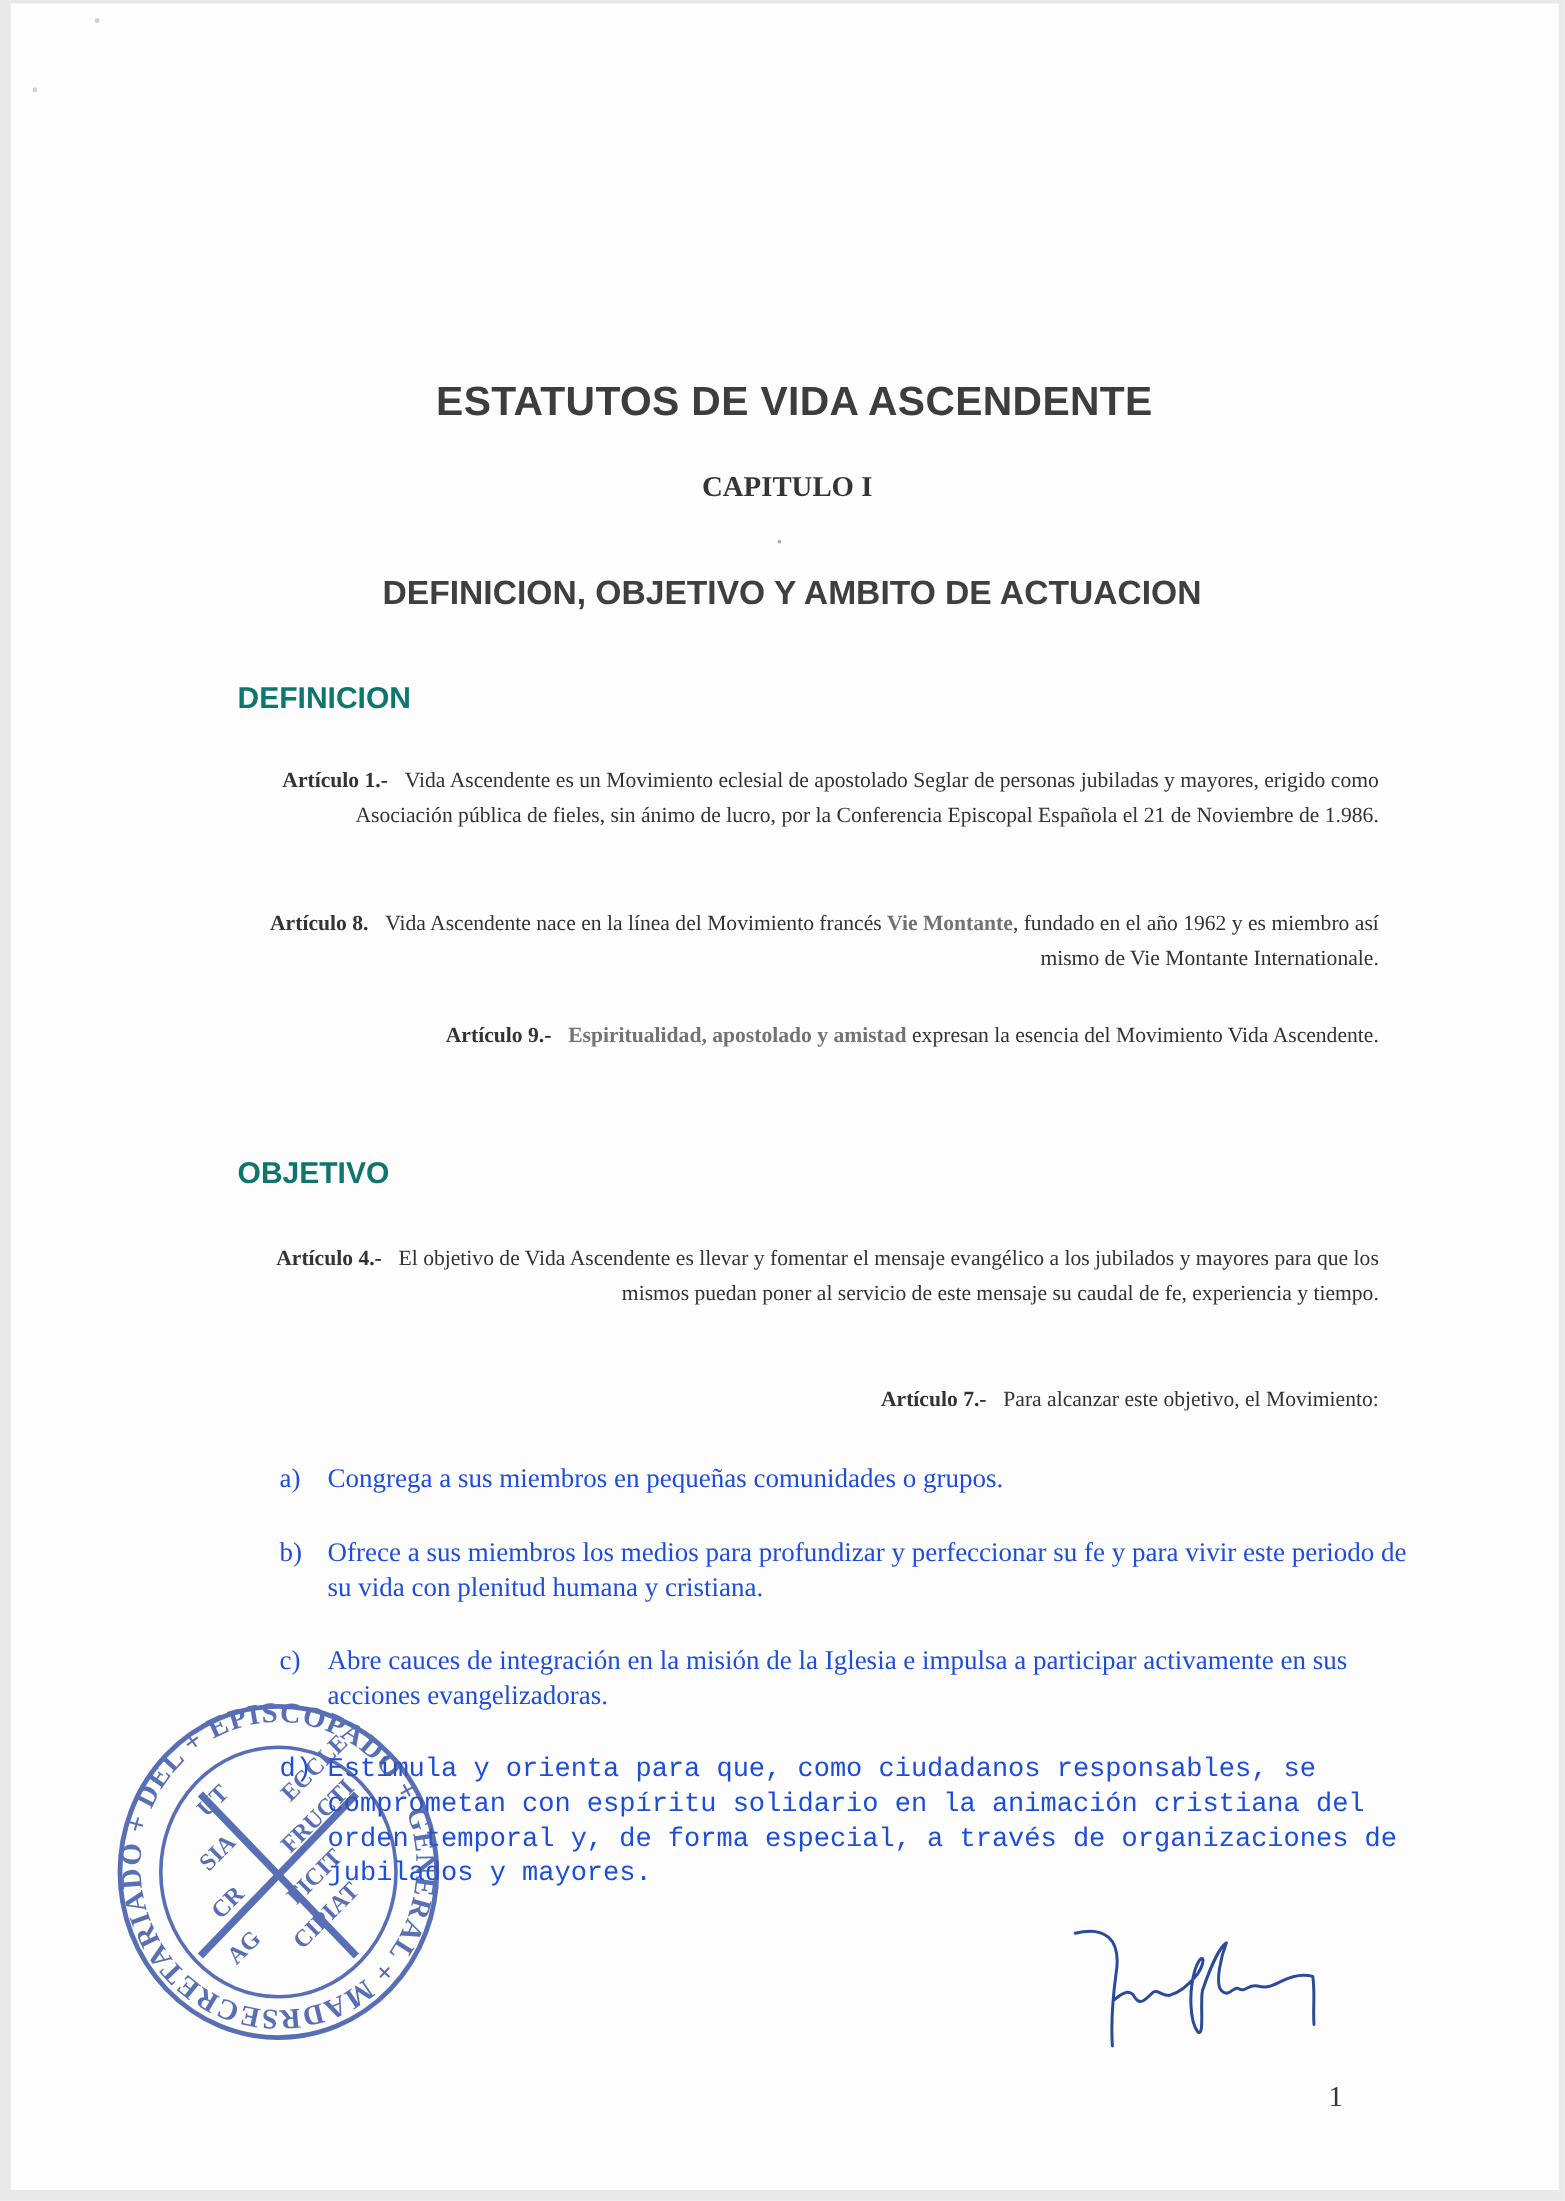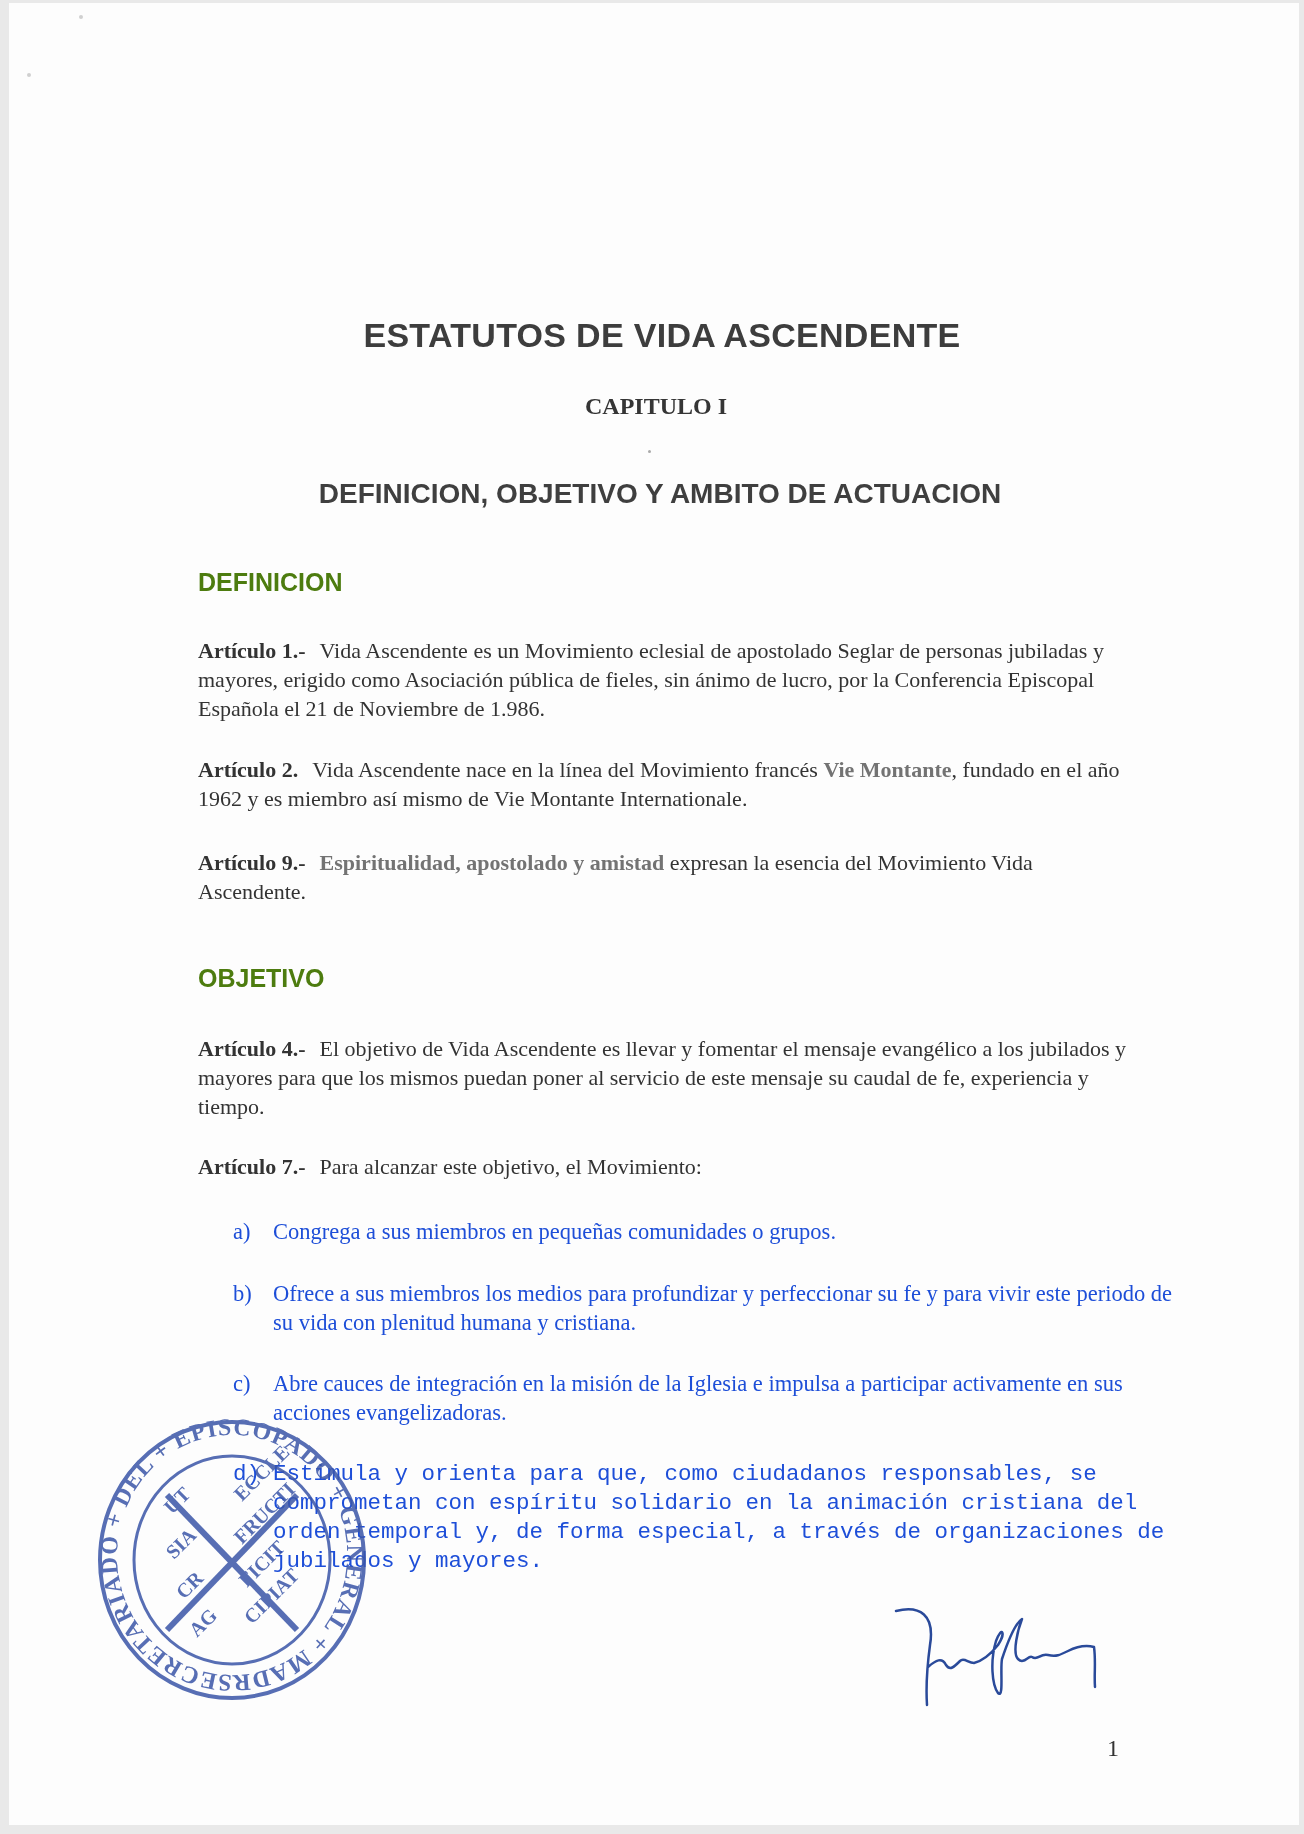--- a/index.html
+++ b/index.html
@@ -24,24 +24,24 @@
     font-weight: bold; font-size: 24px; color: #353535;
   }
   .dot { left: 648px; top: 450px; width: 3px; height: 3px; background: #aaa; border-radius: 50%; }
   .subtitle {
     left: 0; width: 1320px; top: 478px; text-align: center;
     font-family: "Liberation Sans", sans-serif; font-weight: bold;
     font-size: 28px; color: #3f3f3f;
   }
   .section {
     left: 198px; font-family: "Liberation Sans", sans-serif; font-weight: bold;
-    font-size: 25px; color: #4d7c0f;
+    font-size: 25px; color: #0f766e;
   }
   .para {
-    left: 198px; width: 940px; font-size: 22px; line-height: 29px; color: #333;
+    left: 209px; width: 940px; font-size: 18px; line-height: 29px; color: #333; text-align: right;
   }
   .para b { font-weight: bold; color: #737373; }
   .art-label { font-weight: bold; margin-right: 14px; }
   .list-item {
     left: 233px; width: 900px; font-size: 22.5px; line-height: 29px; color: #1d4ed8;
     padding-left: 40px; text-indent: -40px;
   }
   .list-item .marker { display: inline-block; width: 40px; text-indent: 0; }
   .stamp { left: 92px; top: 1410px; width: 280px; height: 300px; }
   .signature { left: 890px; top: 1605px; width: 250px; height: 110px; }
@@ -61,21 +61,21 @@
 <div class="abs dot"></div>
 <div class="abs subtitle">DEFINICION, OBJETIVO Y AMBITO DE ACTUACION</div>
 
 <div class="abs section" style="top:568px;">DEFINICION</div>
 
 <div class="abs para" style="top:636px;">
   <span class="art-label">Artículo 1.-</span><span>Vida Ascendente es un Movimiento eclesial de apostolado Seglar de personas jubiladas y mayores, erigido como Asociación pública de fieles, sin ánimo de lucro, por la Conferencia Episcopal Española el 21 de Noviembre de 1.986.</span>
 </div>
 
 <div class="abs para" style="top:755px;">
-  <span class="art-label">Artículo 2.</span><span>Vida Ascendente nace en la línea del Movimiento francés </span><b>Vie Montante</b><span>, fundado en el año 1962 y es miembro así mismo de Vie Montante Internationale.</span>
+  <span class="art-label">Artículo 8.</span><span>Vida Ascendente nace en la línea del Movimiento francés </span><b>Vie Montante</b><span>, fundado en el año 1962 y es miembro así mismo de Vie Montante Internationale.</span>
 </div>
 
 <div class="abs para" style="top:848px;">
   <span class="art-label">Artículo 9.-</span><b>Espiritualidad, apostolado y amistad</b><span> expresan la esencia del Movimiento Vida Ascendente.</span>
 </div>
 
 <div class="abs section" style="top:964px;">OBJETIVO</div>
 
 <div class="abs para" style="top:1034px;">
   <span class="art-label">Artículo 4.-</span><span>El objetivo de Vida Ascendente es llevar y fomentar el mensaje evangélico a los jubilados y mayores para que los mismos puedan poner al servicio de este mensaje su caudal de fe, experiencia y tiempo.</span>

